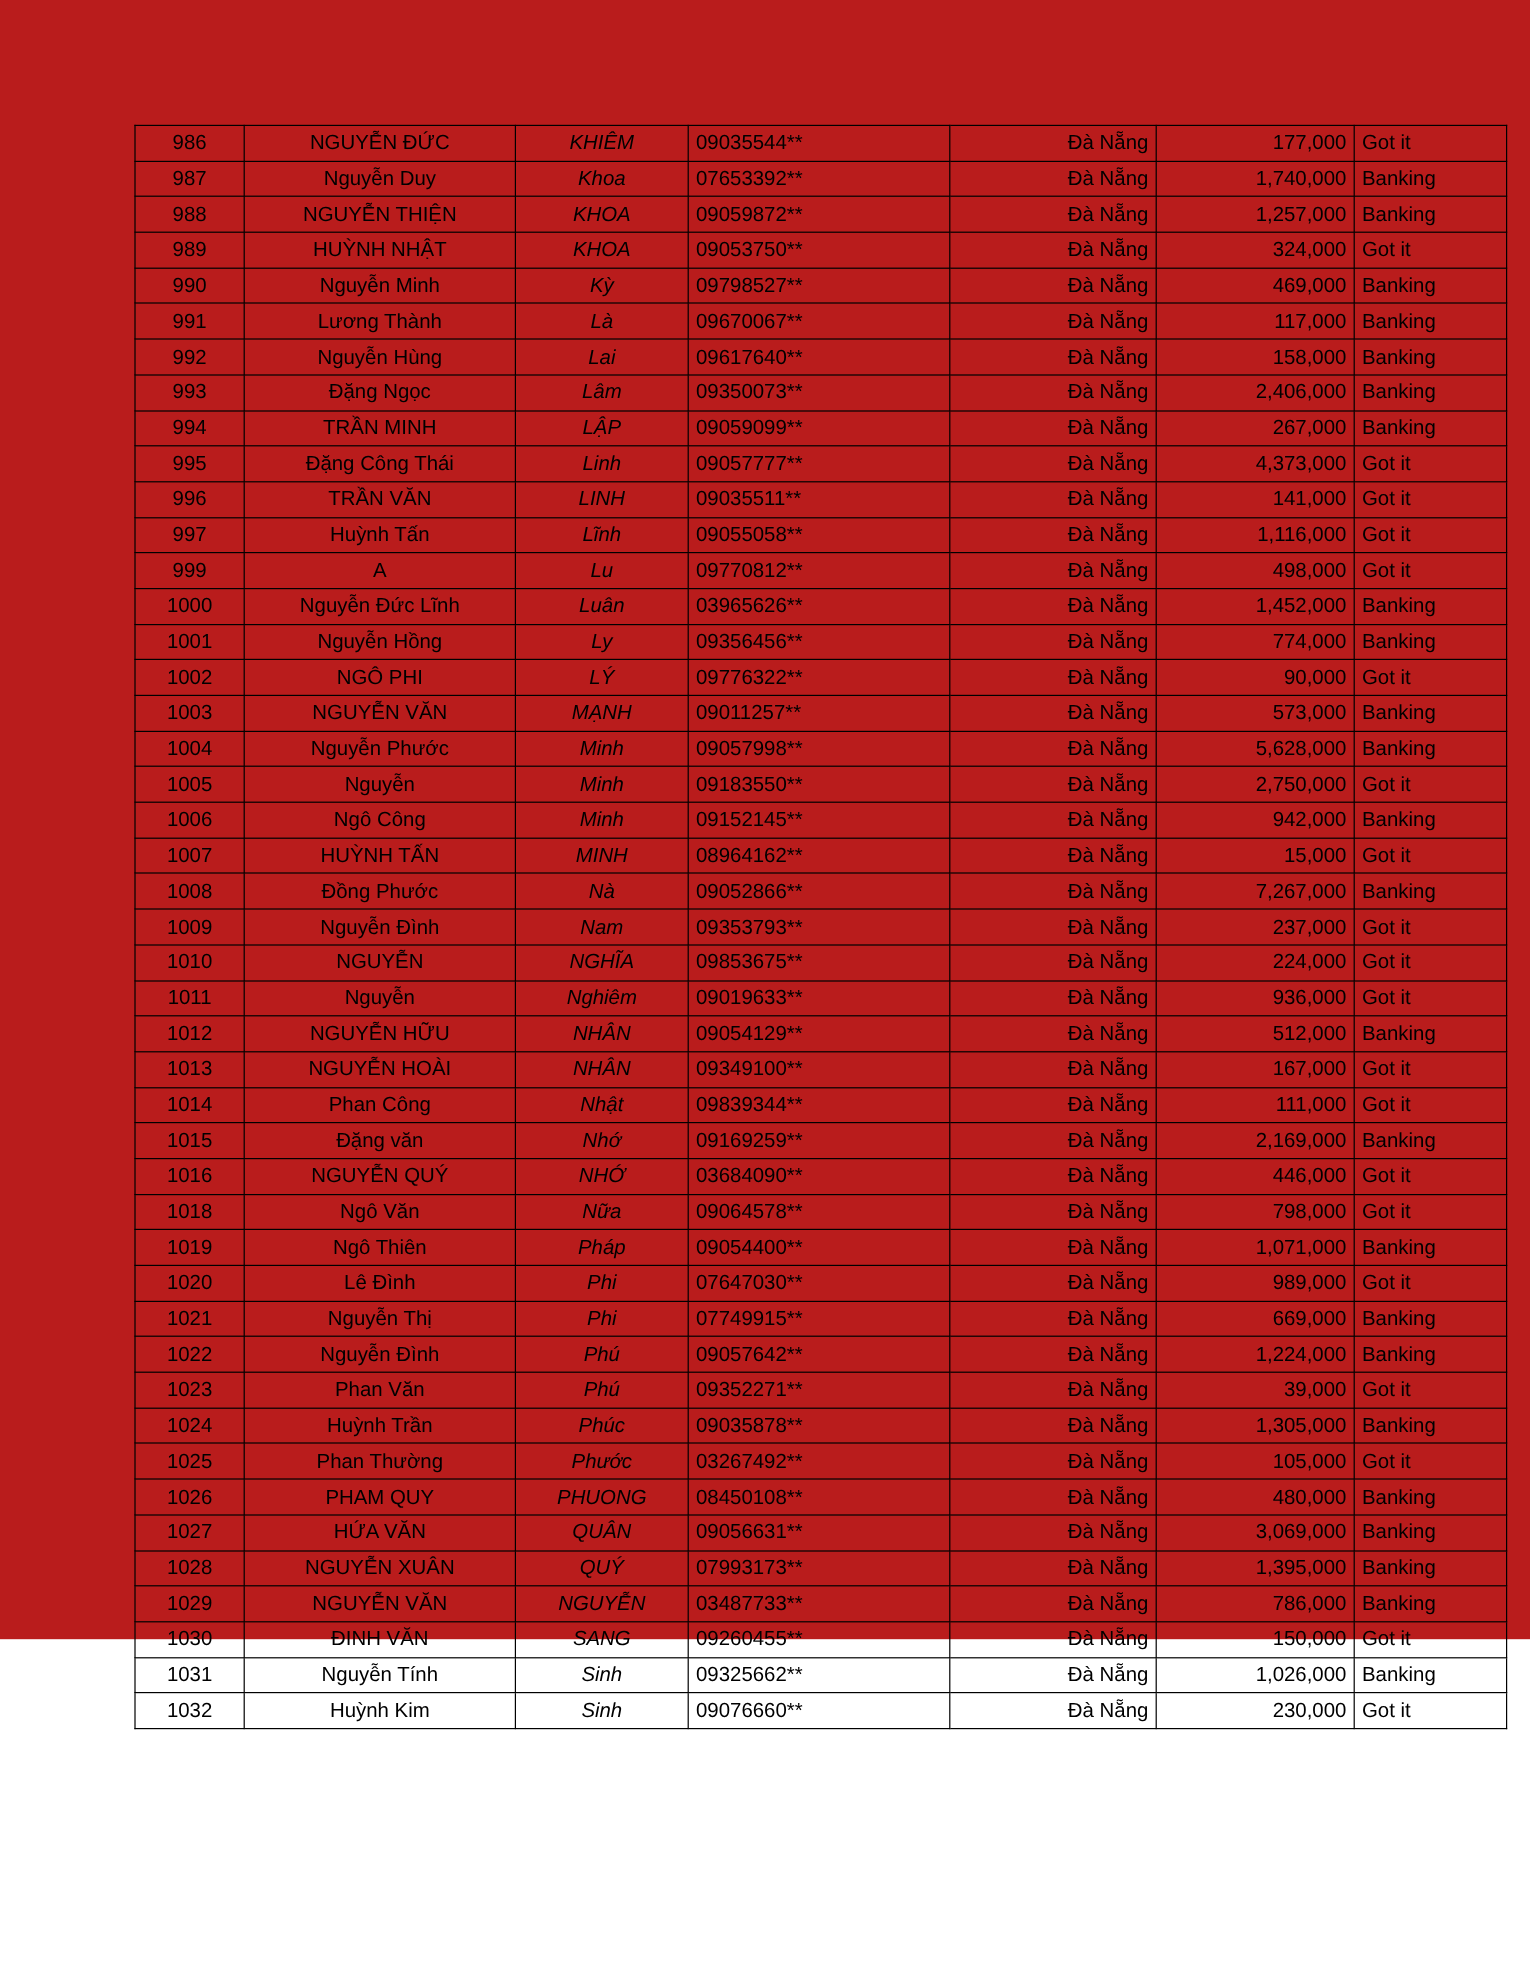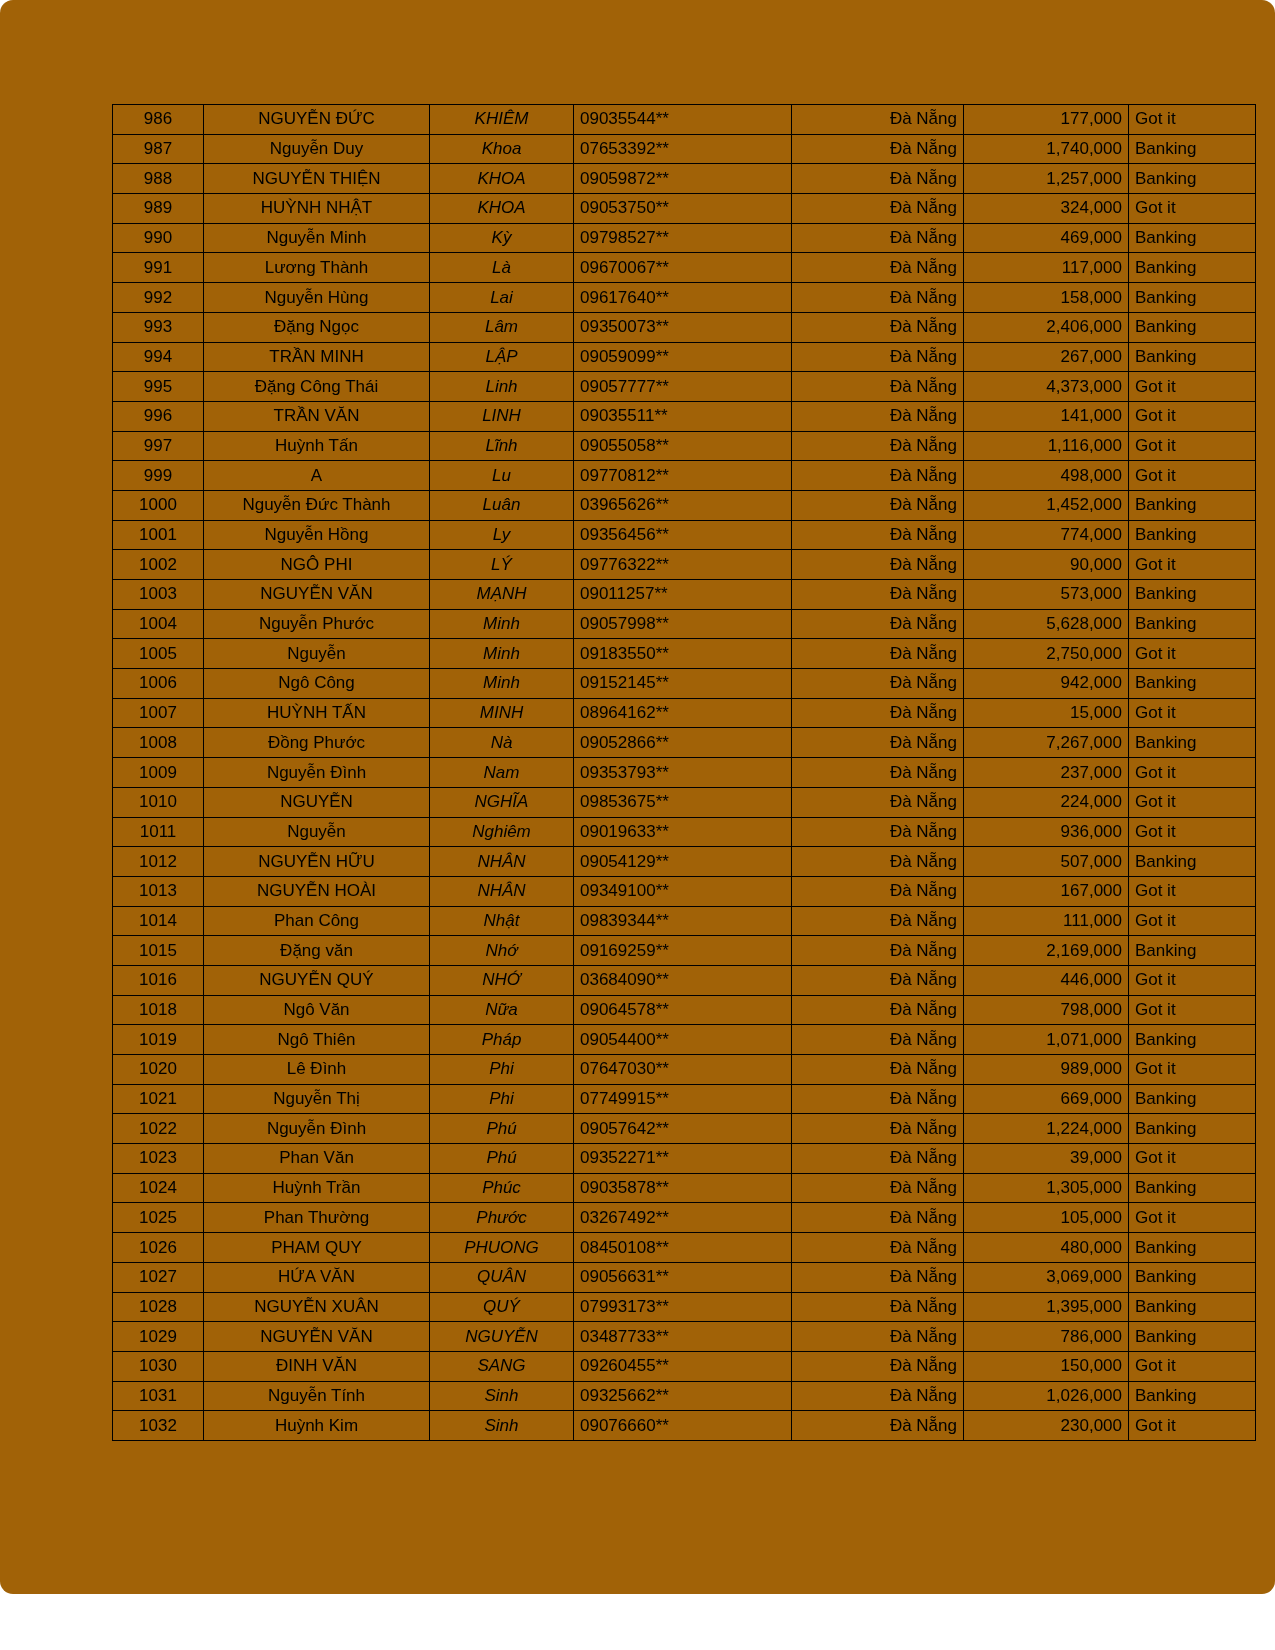--- a/index.html
+++ b/index.html
@@ -12,23 +12,22 @@
     height: 1650px;
     font-family: "Liberation Sans", sans-serif;
     color: #000000;
     position: relative;
   }
   .page {
     position: absolute;
     left: 0;
     top: 0;
     width: 1275px;
-    height: 1594px;
-    background: #a16207;
-    border-radius: 13px;
+    height: 1366px;
+    background: #b91c1c;
   }
   .table-wrap {
     position: absolute;
     left: 112px;
     top: 104px;
     width: 1052px;
   }
   table.data-table {
     border-collapse: collapse;
     table-layout: fixed;
@@ -171,21 +170,21 @@
             <td class="c-idx">999</td>
             <td class="c-first">A</td>
             <td class="c-last">Lu</td>
             <td class="c-phone">09770812**</td>
             <td class="c-city">Đà Nẵng</td>
             <td class="c-amt">498,000</td>
             <td class="c-stat">Got it</td>
           </tr>
           <tr>
             <td class="c-idx">1000</td>
-            <td class="c-first">Nguyễn Đức Thành</td>
+            <td class="c-first">Nguyễn Đức Lĩnh</td>
             <td class="c-last">Luân</td>
             <td class="c-phone">03965626**</td>
             <td class="c-city">Đà Nẵng</td>
             <td class="c-amt">1,452,000</td>
             <td class="c-stat">Banking</td>
           </tr>
           <tr>
             <td class="c-idx">1001</td>
             <td class="c-first">Nguyễn Hồng</td>
             <td class="c-last">Ly</td>
@@ -283,21 +282,21 @@
             <td class="c-city">Đà Nẵng</td>
             <td class="c-amt">936,000</td>
             <td class="c-stat">Got it</td>
           </tr>
           <tr>
             <td class="c-idx">1012</td>
             <td class="c-first">NGUYỄN HỮU</td>
             <td class="c-last">NHÂN</td>
             <td class="c-phone">09054129**</td>
             <td class="c-city">Đà Nẵng</td>
-            <td class="c-amt">507,000</td>
+            <td class="c-amt">512,000</td>
             <td class="c-stat">Banking</td>
           </tr>
           <tr>
             <td class="c-idx">1013</td>
             <td class="c-first">NGUYỄN HOÀI</td>
             <td class="c-last">NHÂN</td>
             <td class="c-phone">09349100**</td>
             <td class="c-city">Đà Nẵng</td>
             <td class="c-amt">167,000</td>
             <td class="c-stat">Got it</td>

